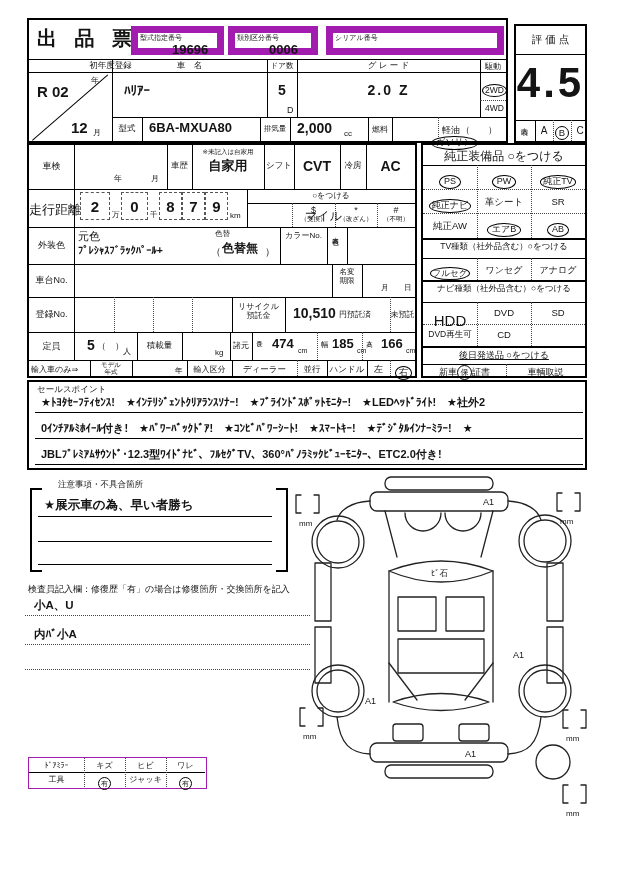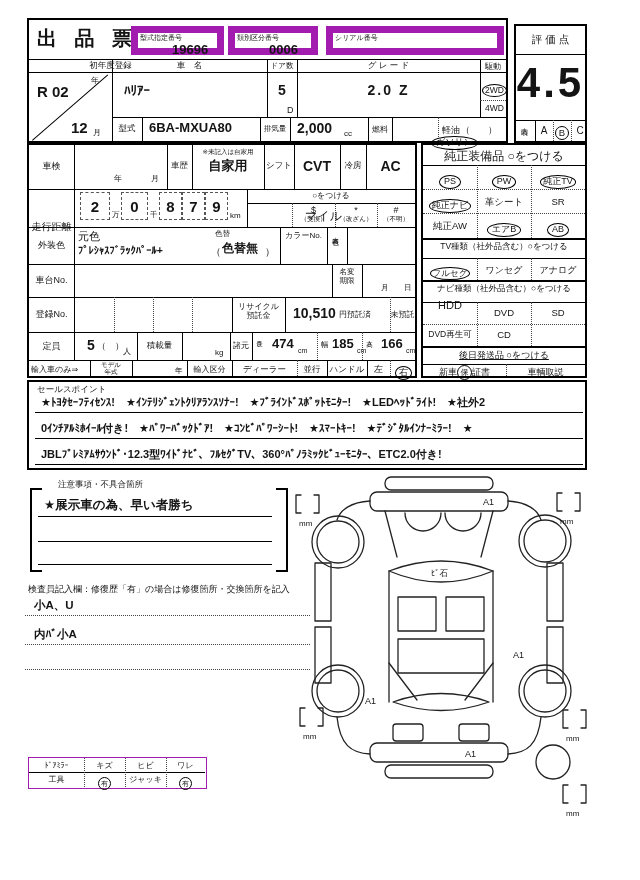--- a/index.html
+++ b/index.html
@@ -125,21 +125,21 @@
     <div class="t c" style="left:138px;top:16px;width:25px;font-size:8.5px;">車歴</div>
     <div class="t c" style="left:163px;top:3px;width:72px;font-size:6.5px;">※未記入は自家用</div>
     <div class="t c b6" style="left:163px;top:14px;width:72px;font-size:13px;">自家用</div>
     <div class="t c" style="left:235px;top:16px;width:30px;font-size:8.5px;">シフト</div>
     <div class="t c b6" style="left:265px;top:13px;width:46px;font-size:14px;">CVT</div>
     <div class="t c" style="left:311px;top:16px;width:26px;font-size:8.5px;">冷房</div>
     <div class="t c b6" style="left:337px;top:13px;width:49px;font-size:14px;">AC</div>
 
     <div class="vl" style="left:45px;top:44px;height:38px;"></div>
     <div class="vl" style="left:218px;top:44px;height:38px;"></div>
-    <div class="t c" style="left:0;top:76px;width:45px;font-size:10px;">走行距離</div>
+    <div class="t c" style="left:0;top:58px;width:45px;font-size:13px;">走行距離</div>
     <div class="dash" style="left:51px;top:47px;width:30px;height:28px;">2</div>
     <div class="t" style="left:83px;top:66px;font-size:7.5px;">万</div>
     <div class="dash" style="left:92px;top:47px;width:27px;height:28px;">0</div>
     <div class="t" style="left:121px;top:66px;font-size:7.5px;">千</div>
     <div class="dash" style="left:130px;top:47px;width:23px;height:28px;">8</div>
     <div class="dash" style="left:153px;top:47px;width:23px;height:28px;">7</div>
     <div class="dash" style="left:176px;top:47px;width:23px;height:28px;">9</div>
     <div class="t" style="left:201px;top:66px;font-size:8px;">km</div>
     <div class="t c" style="left:218px;top:46px;width:168px;font-size:8px;">○をつける</div>
     <div class="hl" style="left:218px;top:58px;width:168px;"></div>
@@ -260,21 +260,21 @@
     <div class="t c" style="left:0;top:117px;width:54px;"><span class="crc" style="font-size:8.5px;padding:0 2px;">フルセグ</span></div>
     <div class="t c" style="left:54px;top:120px;width:54px;font-size:9px;">ワンセグ</div>
     <div class="t c" style="left:108px;top:120px;width:54px;font-size:9px;">アナログ</div>
 
     <div class="hl2" style="left:0;top:135px;width:162px;"></div>
     <div class="t c" style="left:0;top:139px;width:162px;font-size:8.5px;">ナビ種類（社外品含む）○をつける</div>
     <div class="hl" style="left:0;top:157px;width:162px;"></div>
     <div class="hld" style="left:0;top:179px;width:162px;"></div>
     <div class="vld" style="left:54px;top:157px;height:44px;"></div>
     <div class="vld" style="left:108px;top:157px;height:44px;"></div>
-    <div class="t c" style="left:0;top:154px;width:54px;font-size:11px;">HDD</div>
+    <div class="t c" style="left:0;top:167px;width:54px;font-size:15px;">HDD</div>
     <div class="t c" style="left:54px;top:163px;width:54px;font-size:9.5px;">DVD</div>
     <div class="t c" style="left:108px;top:163px;width:54px;font-size:9.5px;">SD</div>
     <div class="t c" style="left:0;top:185px;width:54px;font-size:8.5px;">DVD再生可</div>
     <div class="t c" style="left:54px;top:185px;width:54px;font-size:9.5px;">CD</div>
 
     <div class="hl2" style="left:0;top:201px;width:162px;"></div>
     <div class="t c" style="left:0;top:205px;width:162px;font-size:9px;text-decoration:underline;">後日発送品 ○をつける</div>
     <div class="hl" style="left:0;top:219px;width:162px;"></div>
     <div class="vld" style="left:83px;top:219px;height:12px;"></div>
     <div class="t c" style="left:0;top:220px;width:83px;font-size:9px;"><span>新車</span><span class="crcch" style="font-size:8px;">保</span><span>証書</span></div>

